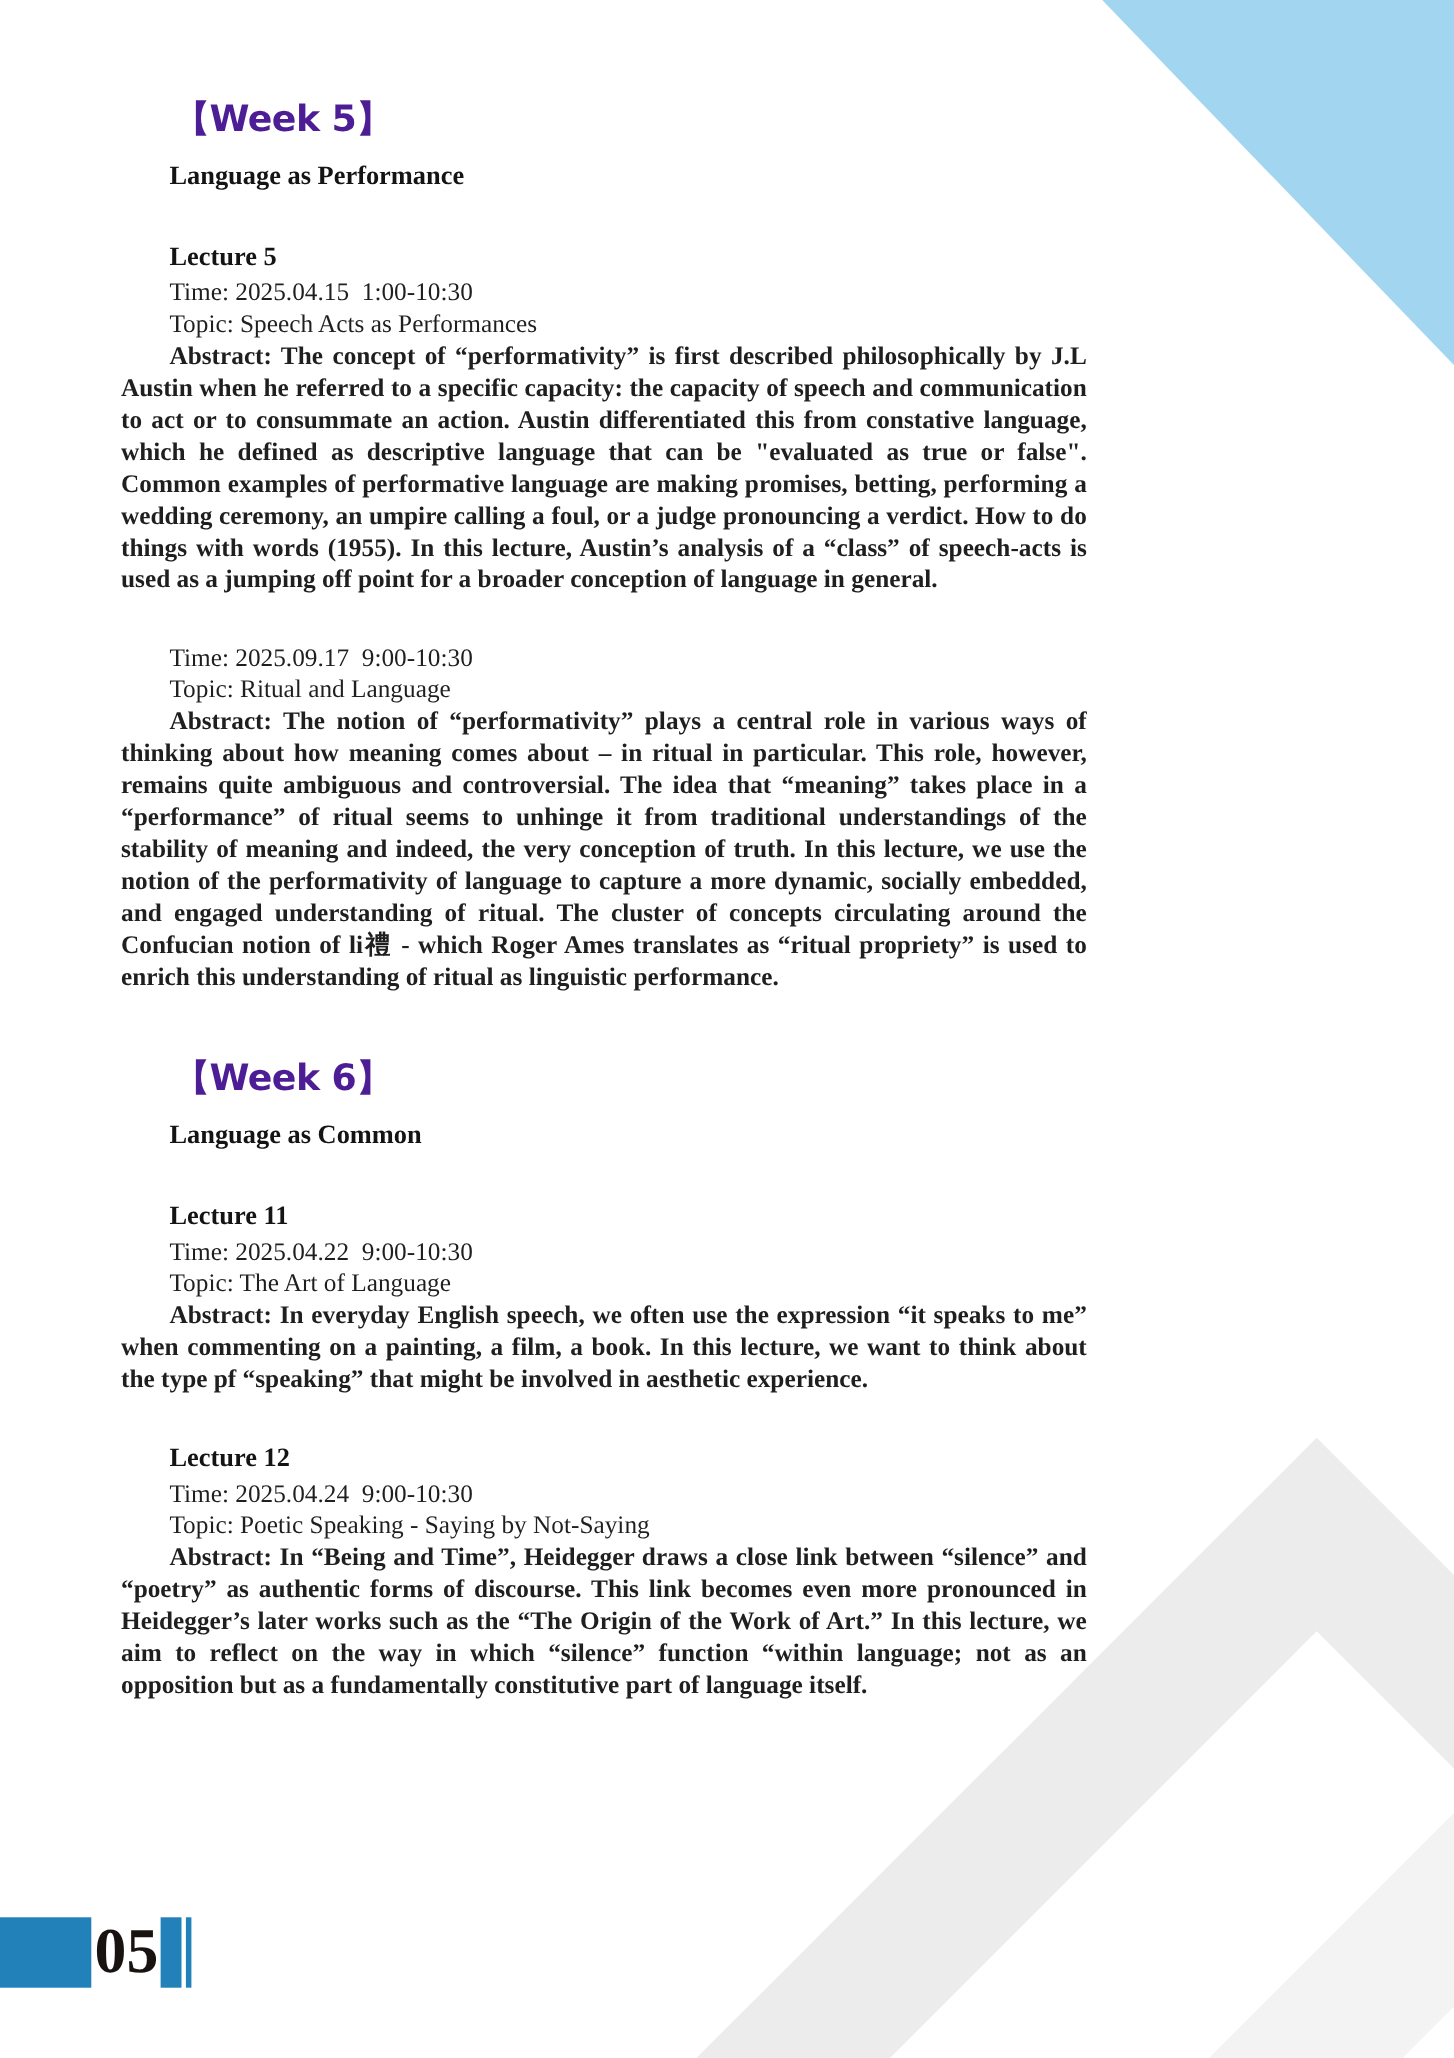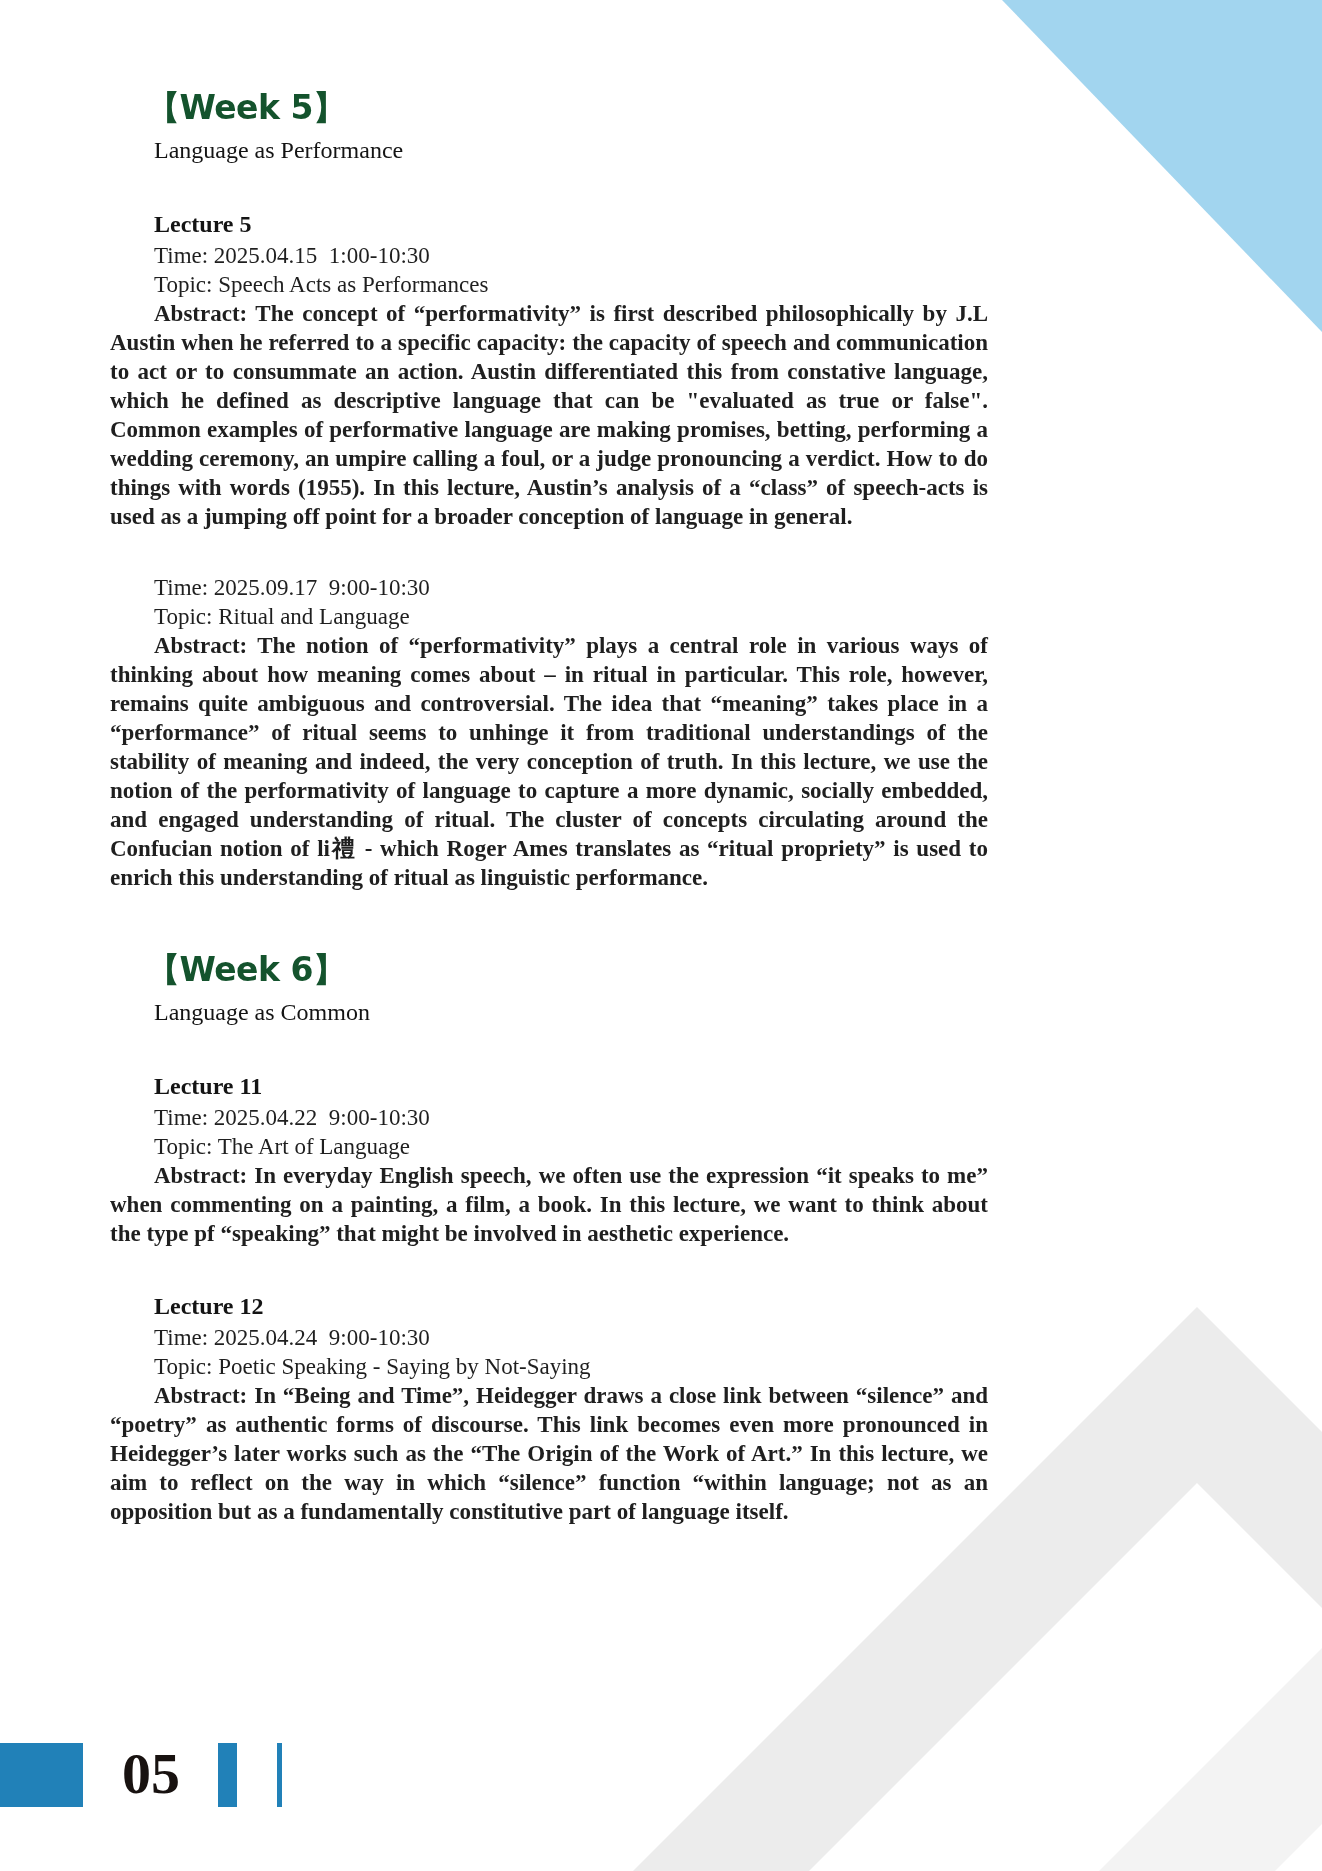--- a/index.html
+++ b/index.html
@@ -31,31 +31,31 @@
     position:absolute;
     left:110px; top:88px;
     width:878px;
     z-index:1;
   }
   .week-title {
     font-family:"DejaVu Sans","Liberation Sans",sans-serif;
     font-weight:bold;
     font-size:33px;
     line-height:40px;
-    color:#14532d;
-    margin-left:37px;
+    color:#4c1d95;
+    margin-left:48px;
     letter-spacing:-0.5px;
   }
   .week-subtitle {
-    font-weight:normal;
+    font-weight:bold;
     font-size:24px;
     line-height:32px;
     color:#141414;
     margin-left:44px;
-    margin-top:6px;
+    margin-top:16px;
   }
   .week + .week { margin-top:58px; }
   .lecture { margin-top:42px; }
   .lecture-title {
     font-weight:bold;
     font-size:24px;
     line-height:33px;
     color:#141414;
     text-indent:44px;
   }
@@ -75,21 +75,20 @@
   }
 
   
   .pagenum-bar {
     position:absolute;
     left:0; top:1743px;
     height:64px;
     display:flex;
     align-items:stretch;
     z-index:2;
-    gap:36px;
   }
   .pn-block-big { width:83px; background:#2181B8; }
   .pn-number {
     font-weight:bold;
     font-size:58px;
     line-height:62px;
     color:#181210;
     padding:0 2px 0 3px;
     font-family:"Liberation Serif","DejaVu Serif",serif;
   }

